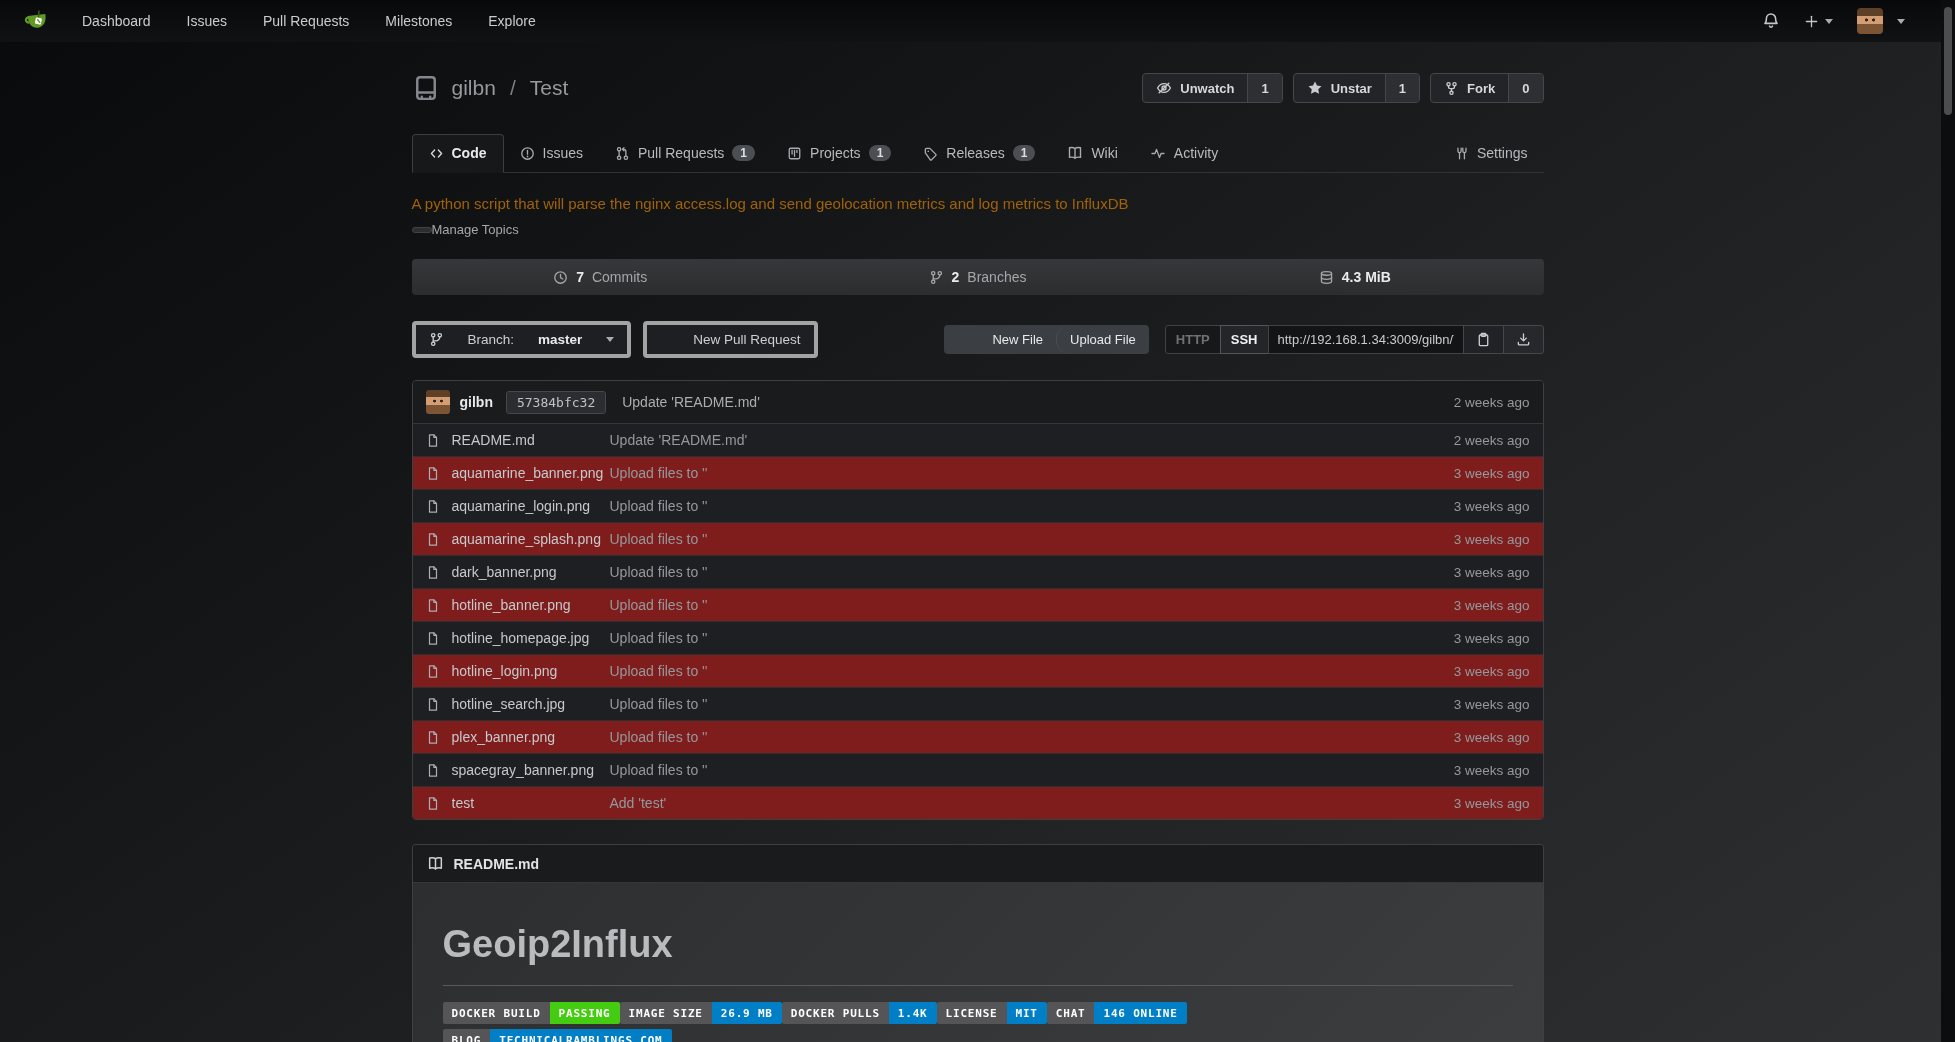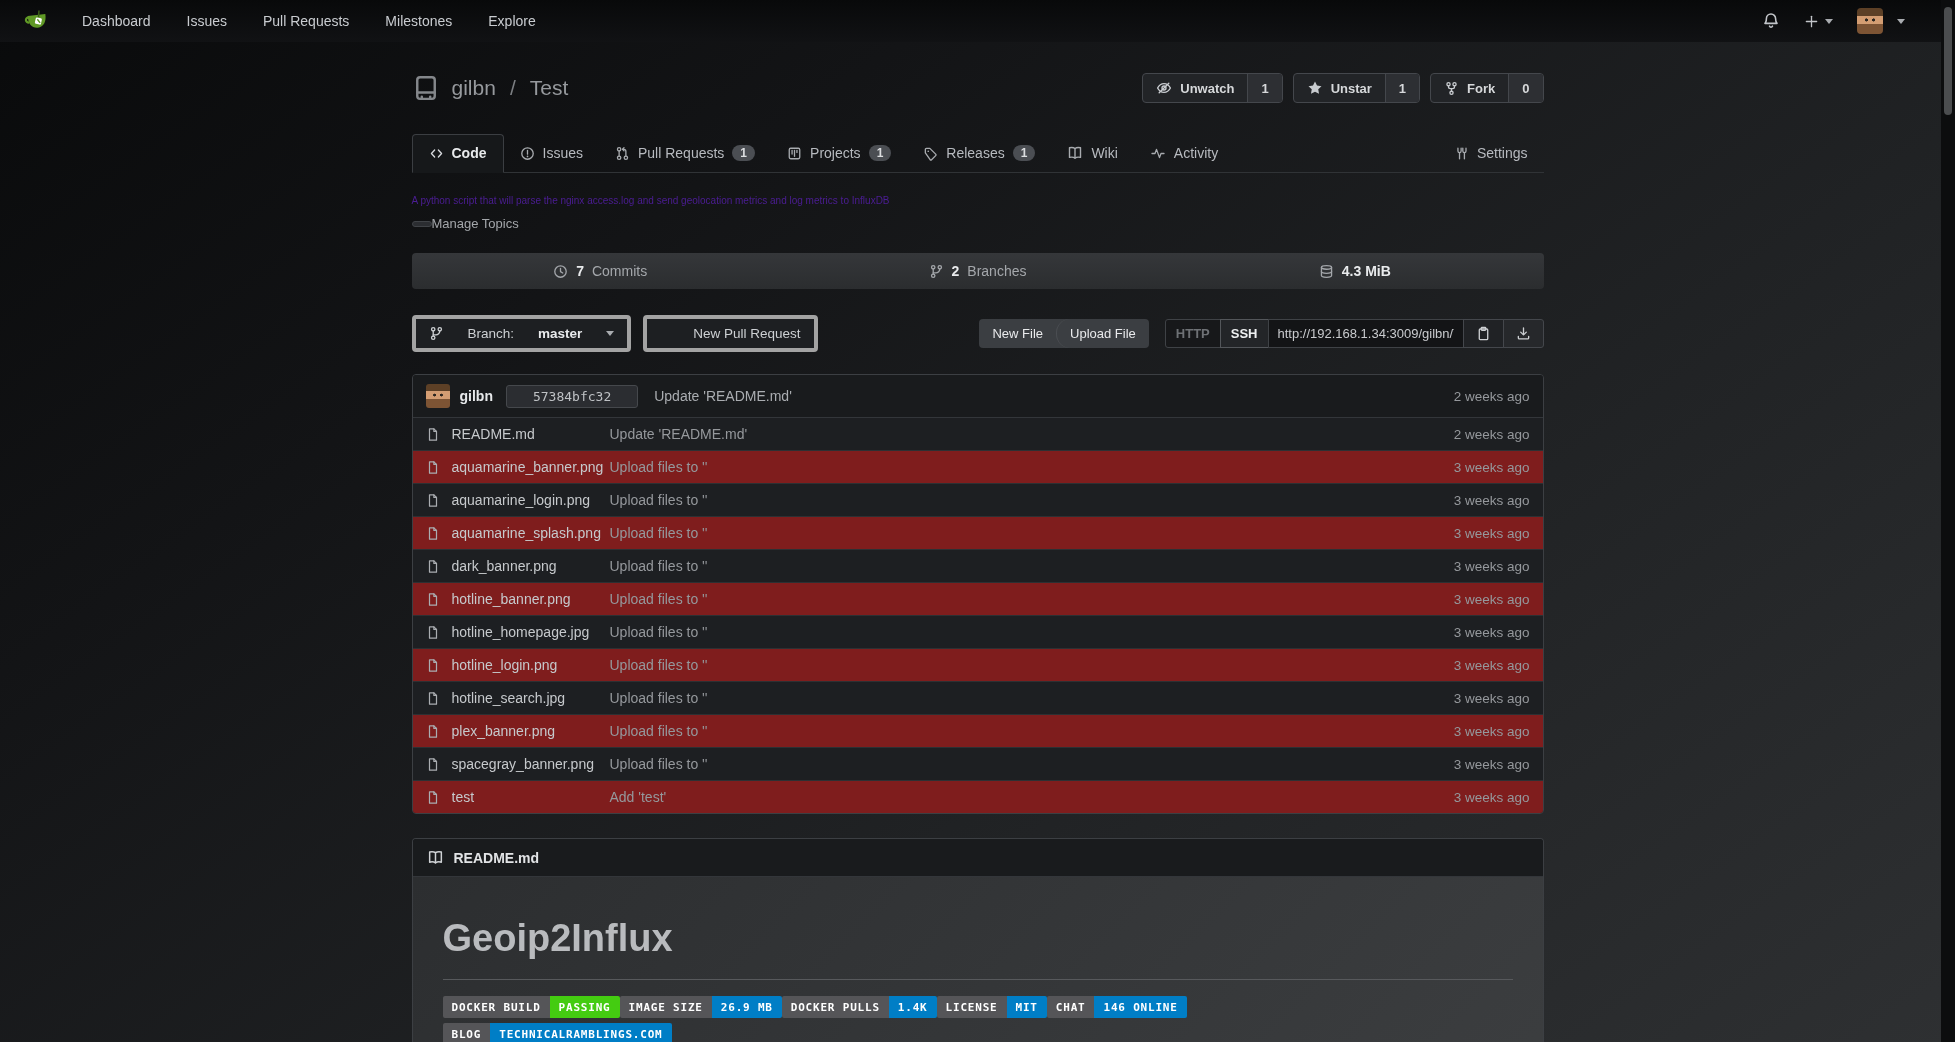--- a/index.html
+++ b/index.html
@@ -64,21 +64,21 @@
   .tab .icon { color: #a8abaf; }
   .tab.active {
     background: #16181a; border: 1px solid #3b3e42; border-bottom: 1px solid #16181a;
     border-radius: 4px 4px 0 0; margin-bottom: -1px; color: #e8eaec; font-weight: 700;
   }
   .tab.active .icon { color: #d8dade; }
   .tab-count { background: #4b4e53; border-radius: 10px; padding: 1px 8px; font-size: 12px; font-weight: 700; color: #dcdee0; }
   .tab-settings { margin-left: auto; }
 
   
-  .repo-desc { margin-top: 22px; font-size: 10px; color: #4c1d95; }
+  .repo-desc { margin-top: 22px; font-size: 15px; color: #a16207; }
   .topics-row { margin-top: 10px; display: flex; align-items: center; }
   .topic-chip {
     background: #2b2d31; border: 1px solid #404347; border-radius: 4px;
     padding: 2px 9px; font-size: 12px; font-weight: 700; color: #d8dadc; cursor: pointer;
   }
   .manage-topics { font-size: 13px; color: #a4a7ab; cursor: pointer; }
 
   
   .stats-bar {
     margin-top: 22px; height: 36px; display: flex;
@@ -90,21 +90,21 @@
 
   
   .toolbar { margin-top: 26px; display: flex; align-items: center; }
   .btn {
     display: flex; align-items: center; gap: 24px; border: 4px solid #a3a3a3; border-radius: 4px;
     background: #1d1f22; color: #cdd0d3; font-size: 13.5px; padding: 7px 13px; cursor: pointer;
   }
   .btn b { color: #e8eaec; }
   .new-pr { margin-left: 12px; padding-left: 46px; }
   .toolbar-right { margin-left: auto; display: flex; align-items: center; }
-  .seg-group { display: flex; background: #3b3e42; border-radius: 4px; overflow: hidden; }
+  .seg-group { display: flex; background: #3b3e42; border-radius: 4px; overflow: hidden; padding-left: 35px; }
   .seg-btn { padding: 7px 13px; font-size: 13px; color: #e9eaec; cursor: pointer; }
   .seg-btn + .seg-btn { border-left: 1px solid #4b4e52; border-radius: 14px; }
   .clone-group { display: flex; align-items: stretch; margin-left: 16px; }
   .proto-btn { font-size: 13px; font-weight: 700; padding: 6px 10px; border: 1px solid #3f4246; display: flex; align-items: center; cursor: pointer; }
   .proto-http { color: #6e7175; background: #17181a; border-radius: 3px 0 0 3px; }
   .proto-ssh { color: #eef0f1; background: #232528; border-color: #53565a; margin-left: -1px; }
   .clone-input {
     width: 196px; background: #131416; border: 1px solid #3f4246; margin-left: -1px;
     color: #c9cbce; font-size: 13px; padding: 6px 9px; outline: none; font-family: "Liberation Sans", sans-serif;
     white-space: nowrap; overflow: hidden;
@@ -119,21 +119,21 @@
   }
   .commit-avatar { width: 24px; height: 24px; border-radius: 3px;
     background:
       radial-gradient(circle at 36% 46%, #2c2620 1.2px, transparent 1.7px),
       radial-gradient(circle at 64% 46%, #2c2620 1.2px, transparent 1.7px),
       linear-gradient(180deg, #5d4026 0%, #5d4026 30%, #d49d72 30%, #d49d72 62%, #7d5434 62%, #7d5434 100%);
     cursor: pointer; }
   .commit-author { margin-left: 10px; font-size: 14px; font-weight: 700; color: #e7e9eb; cursor: pointer; }
   .commit-hash {
     margin-left: 13px; font-family: "DejaVu Sans Mono", monospace; font-size: 13px; color: #bfc2c5;
-    background: #2b2d31; border: 1px solid #45484c; border-radius: 3px; padding: 3px 26px; cursor: pointer;
+    background: #2b2d31; border: 1px solid #45484c; border-radius: 3px; padding: 3px 10px; cursor: pointer;
   }
   .commit-msg { margin-left: 16px; font-size: 14px; color: #aaadb1; cursor: pointer; }
   .commit-time { margin-left: auto; font-size: 13.5px; color: #96999d; }
   .file-row { display: flex; align-items: center; padding: 8px 13px; border-bottom: 1px solid #2d3033; font-size: 14px; background: #7f1d1d; }
   .file-row:nth-child(odd) { background: #1d1f22; }
   .file-row:last-child { border-bottom: none; }
   .file-row .icon { color: #aaadb1; }
   .file-name { margin-left: 12px; width: 158px; color: #c6c9cc; cursor: pointer; white-space: nowrap; overflow: hidden; }
   .file-msg { color: #95989c; cursor: pointer; flex: 1; }
   .file-time { color: #95989c; font-size: 13.5px; }

